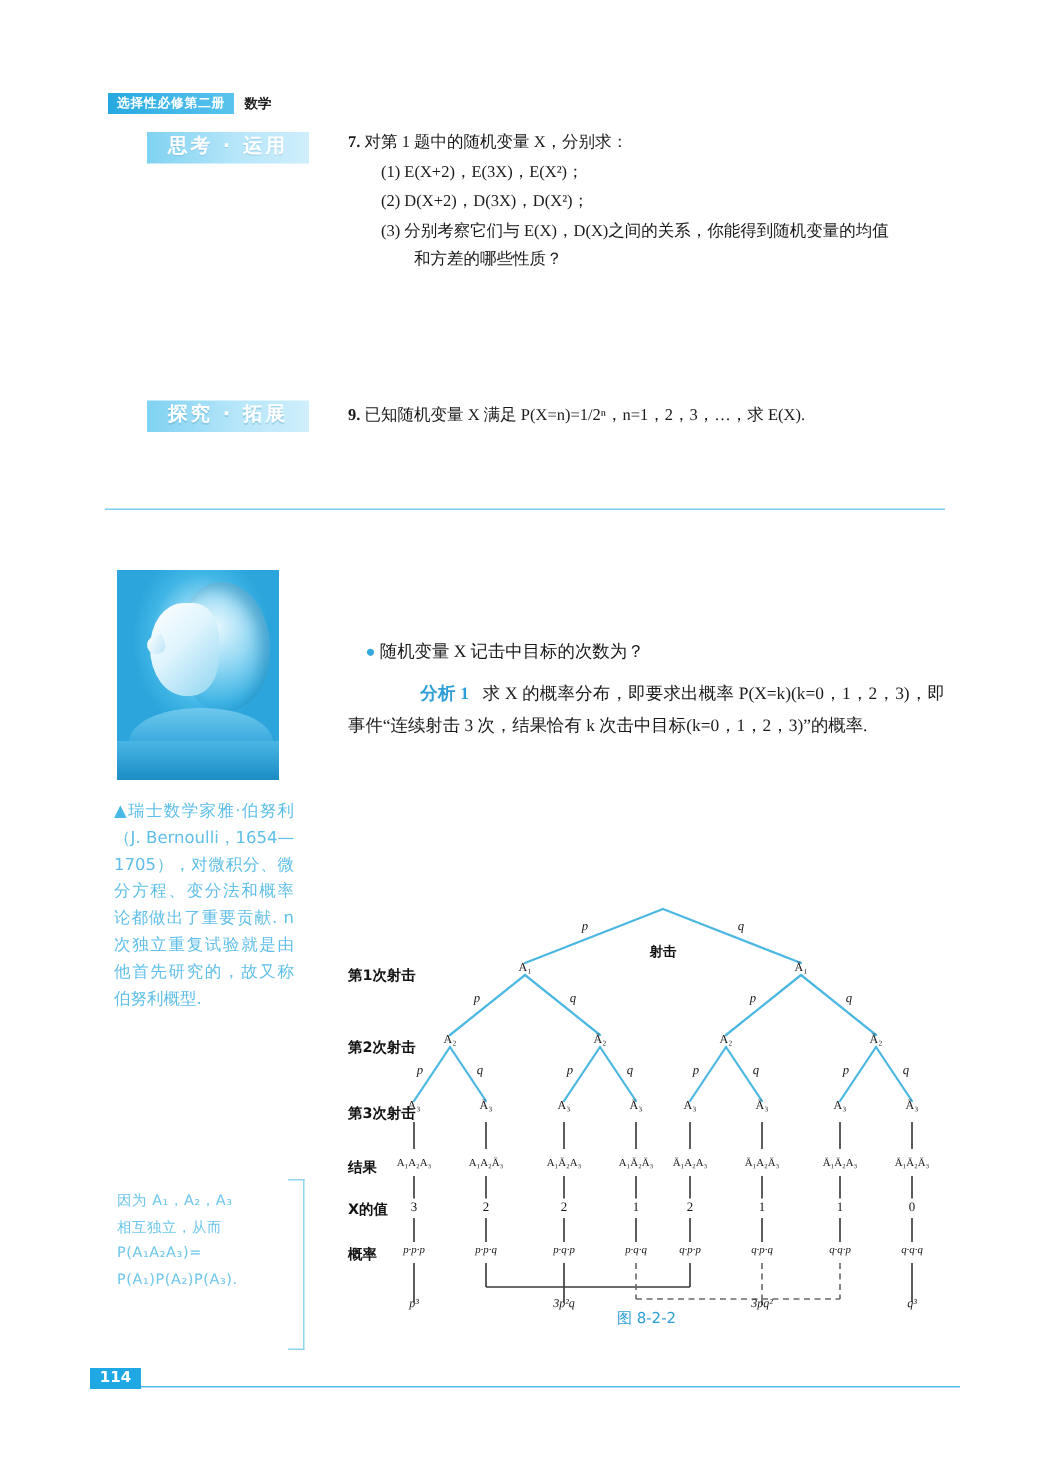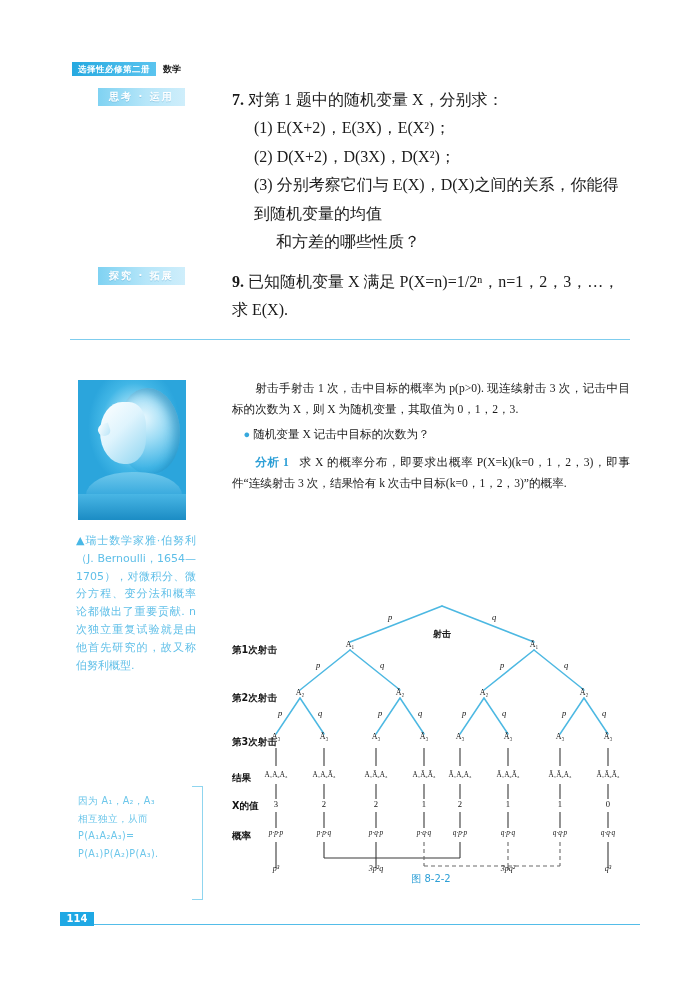--- a/index.html
+++ b/index.html
@@ -20,23 +20,23 @@
     color:#ffffff; font-size:8.5px; letter-spacing:.5px;
     padding:2.5px 6px 3px 6px; line-height:1;
     font-family:"DejaVu Sans", sans-serif; font-weight:bold;
   }
   .runhead .subj { font-size:9px; color:#222; font-weight:bold; font-family:"DejaVu Sans", sans-serif; }
 
   
   .rail { position:absolute; left:60px; top:80px; width:150px; }
 
   .badge {
-    display:block; margin-left:38px; width:87px; box-sizing:border-box;
+    display:block; margin-left:38px; width:108px; box-sizing:border-box;
     background:linear-gradient(90deg,#7fd2f2 0%, #b6e6f9 55%, #cfeefb 100%);
-    color:#ffffff; font-size:10px; font-weight:bold; letter-spacing:2px;
+    color:#ffffff; font-size:13px; font-weight:bold; letter-spacing:2px;
     text-align:center; padding:3px 0 4px 0; line-height:1.1;
     font-family:"DejaVu Sans", sans-serif;
     text-shadow:0 1px 0 rgba(90,160,200,.35);
   }
   .badge.b1 { position:absolute; top:8px; }
   .badge.b2 { position:absolute; top:187px; }
 
   
   .portrait {
     position:absolute; left:18px; top:300px; width:108px; height:140px;
@@ -84,39 +84,39 @@
     position:absolute; left:18px; top:712px; width:112px;
     color:#6cc6ea; font-size:9.6px; line-height:1.85;
     font-family:"DejaVu Sans", sans-serif;
     letter-spacing:.4px;
   }
   .note-bracket {
     position:absolute; left:132px; top:706px; width:10px; height:112px;
     border:1.4px solid #8fd5ef; border-left:none;
   }
 
-  .ex { position:absolute; font-size:16px; line-height:1.78; }
+  .ex { position:absolute; font-size:11px; line-height:1.78; }
   .ex .num { font-weight:bold; font-family:"Liberation Serif", serif; }
   .ex .ln { display:block; }
   .ex .ind { padding-left:22px; display:block; }
   .ex .ind2 { padding-left:44px; display:block; }
 
   
   .sec { position:absolute; left:70px; top:330px; width:560px; }
   .sec .h {
     color:#2d9fd6; font-size:16.5px; font-weight:bold; letter-spacing:1px;
     font-family:"DejaVu Sans", sans-serif;
   }
   .sec .h .no { font-family:"Liberation Serif", serif; letter-spacing:1.5px; }
   .sec .rule { margin-top:9px; border-top:1.3px solid #7fcdee; }
 
   .body { position:absolute; left:232px; width:398px; font-size:11.6px; line-height:1.82; text-align:justify; }
   .body p { margin:0; text-indent:2em; }
   .bullet { color:#36a8dd; font-size:11px; }
-  .lab { color:#2d9fd6; font-weight:bold; }
+  .lab { color:#2d9fd6; font-weight:bold;margin-left:25px; }
 
   
   .fig { position:absolute; left:232px; top:596px; width:398px; height:300px; }
   .fig svg { position:absolute; left:0; top:0; }
   .rowlab {
     position:absolute; left:0; font-size:9.6px; font-weight:bold;
     font-family:"DejaVu Sans", sans-serif; color:#141414;
   }
   .cell {
     position:absolute; text-align:center; font-size:8px;
@@ -197,23 +197,20 @@
 
   <div class="ex" style="left:232px; top:268px; width:398px;">
     <span class="ln"><span class="num">9.</span>
       <span>已知随机变量 X 满足 P(X=n)=1/2ⁿ，n=1，2，3，…，求 E(X).</span></span>
   </div>
 
   <div class="sec">
     <div class="rule"></div>
   </div>
 
-  <div class="body" style="top:378px;">
-    <p>射击手射击 1 次，击中目标的概率为 p(p&gt;0). 现连续射击 3 次，记击中目标的次数为 X，则 X 为随机变量，其取值为 0，1，2，3.</p>
-  </div>
 
   <div class="body" style="top:424px;">
     <p style="text-indent:1em;">
       <span class="bullet">●</span>
       <span>随机变量 X 记击中目标的次数为？</span>
     </p>
   </div>
 
   <div class="body" style="top:452px;">
     <p>

